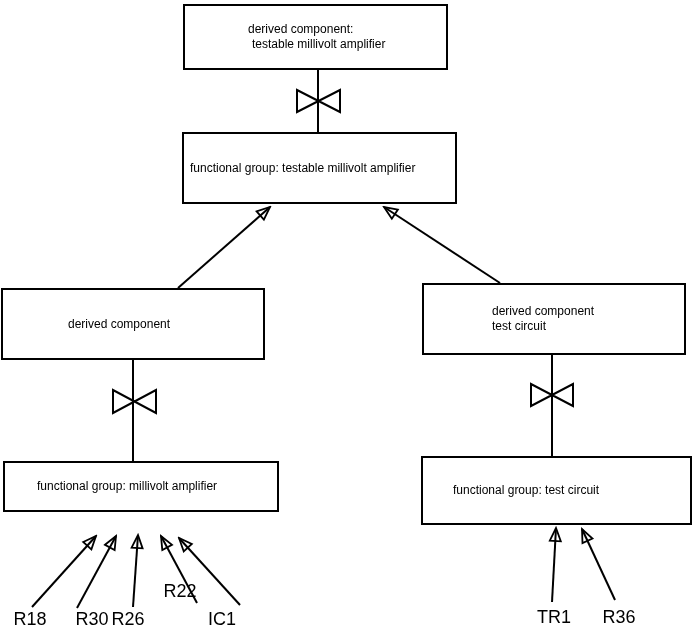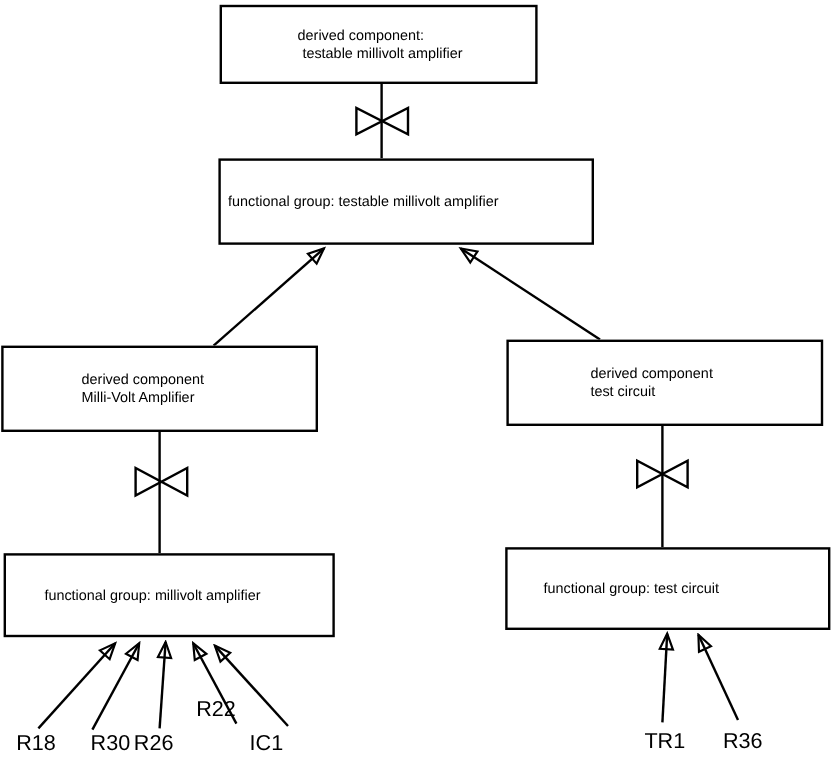--- a/index.html
+++ b/index.html
@@ -74,30 +74,29 @@
 
     <line x1="552" y1="602" x2="556" y2="528" stroke="#000000" stroke-width="2" marker-end="url(#openArrow)"></line>
     <line x1="615" y1="600" x2="582" y2="529" stroke="#000000" stroke-width="2" marker-end="url(#openArrow)"></line>
   </svg>
 
   <div class="box" style="left:183px; top:4px; width:265px; height:66px; padding-left:63px;">
     <span>derived component:</span>
     <span class="indent">testable millivolt amplifier</span>
   </div>
 
-  <div class="box" style="left:182px; top:132px; width:313px; height:72px; padding-left:6px;">
+  <div class="box" style="left:182px; top:132px; width:275px; height:72px; padding-left:6px;">
     <span>functional group: testable millivolt amplifier</span>
   </div>
 
   <div class="box" style="left:1px; top:288px; width:264px; height:72px; padding-left:65px;">
     <span>derived component</span>
-    <span>Milli-Volt Amplifier</span>
   </div>
 
-  <div class="box" style="left:3px; top:461px; width:276px; height:70px; padding-left:32px;">
+  <div class="box" style="left:3px; top:461px; width:276px; height:51px; padding-left:32px;">
     <span>functional group: millivolt amplifier</span>
   </div>
 
   <div class="box" style="left:422px; top:283px; width:264px; height:72px; padding-left:68px;">
     <span>derived component</span>
     <span>test circuit</span>
   </div>
 
   <div class="box" style="left:421px; top:456px; width:271px; height:69px; padding-left:30px;">
     <span>functional group: test circuit</span>

